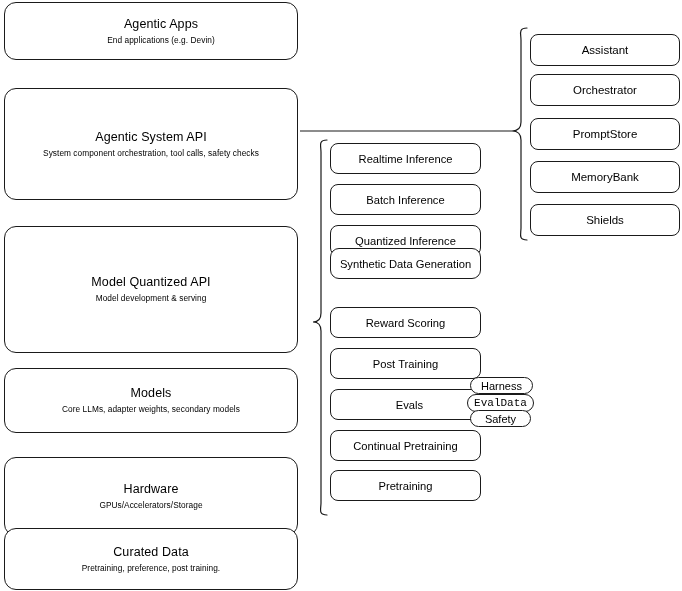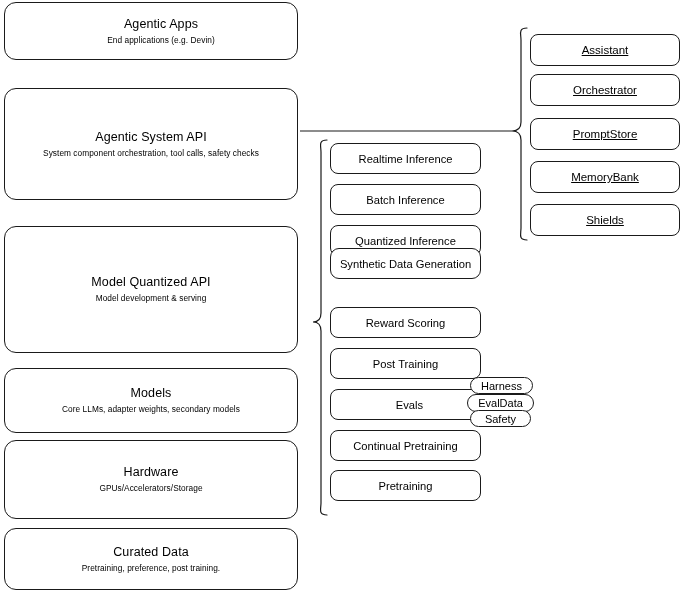--- a/index.html
+++ b/index.html
@@ -63,21 +63,20 @@
     font-size: 11.2px;
   }
 
   
   .right {
     left: 530px;
     width: 150px;
     height: 32px;
     border-radius: 8px;
     font-size: 11.5px;
-    text-decoration: underline;
   }
 
   
   .pill {
     position: absolute;
     box-sizing: border-box;
     border: 1px solid #1a1a1a;
     background: #ffffff;
     border-radius: 999px;
     display: flex;
@@ -136,21 +135,21 @@
   <div class="node layer" style="top:226px;height:127px;">
     <div class="title">Model Quantized API</div>
     <div class="subtitle">Model development &amp; serving</div>
   </div>
 
   <div class="node layer" style="top:368px;height:65px;">
     <div class="title">Models</div>
     <div class="subtitle">Core LLMs, adapter weights, secondary models</div>
   </div>
 
-  <div class="node layer" style="top:440px;height:79px;">
+  <div class="node layer" style="top:457px;height:79px;">
     <div class="title">Hardware</div>
     <div class="subtitle">GPUs/Accelerators/Storage</div>
   </div>
 
   <div class="node layer" style="top:528px;height:62px;">
     <div class="title">Curated Data</div>
     <div class="subtitle">Pretraining, preference, post training.</div>
   </div>
 
   <div class="node mid" style="top:143px;">
@@ -177,21 +176,21 @@
   <div class="node mid" style="top:430px;">
     <span>Continual Pretraining</span>
   </div>
   <div class="node mid" style="top:470px;">
     <span>Pretraining</span>
   </div>
 
   <div class="pill" style="left:470px;top:377px;width:63px;height:17px;">
     <span>Harness</span>
   </div>
-  <div class="pill" style="left:467px;top:394px;width:67px;height:18px;">
+  <div class="pill" style="left:467px;top:394px;width:67px;height:18px;font-family:Liberation Mono, monospace;">
     <span>EvalData</span>
   </div>
   <div class="pill" style="left:470px;top:410px;width:61px;height:17px;">
     <span>Safety</span>
   </div>
 
   <div class="node right" style="top:34px;">
     <span>Assistant</span>
   </div>
   <div class="node right" style="top:74px;">

